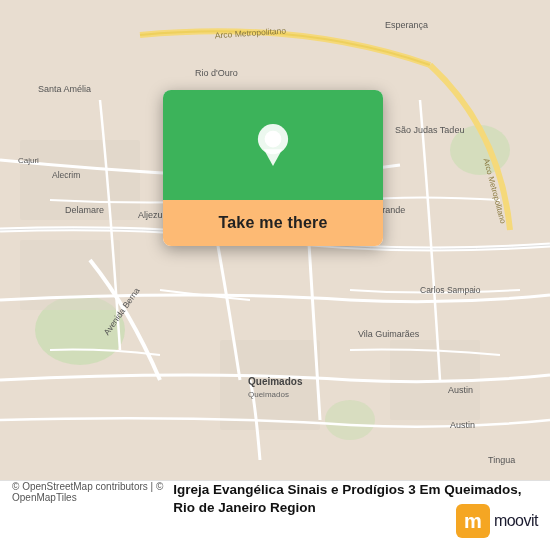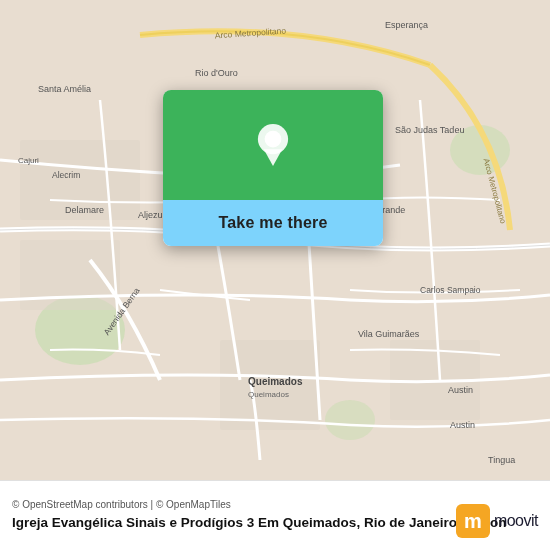--- a/index.html
+++ b/index.html
@@ -51,37 +51,37 @@
 
     #pin-icon {
       width: 42px;
       height: 42px;
     }
 
     #popup-button {
       display: block;
       width: 100%;
       padding: 14px 0;
-      background: #7dd3fc;
+      background: #fdba74;
       border: none;
       font-size: 16px;
       font-weight: 600;
       color: #222;
       cursor: pointer;
       text-align: center;
       letter-spacing: 0.2px;
     }
 
     
     #bottom-bar {
       width: 550px;
       height: 70px;
       background: white;
       display: flex;
-      flex-direction: column;
+      flex-direction: row;
       justify-content: center;
       padding: 0 12px;
       border-top: 1px solid #e0e0e0;
       position: relative;
     }
 
     #attribution {
       font-size: 10px;
       color: #555;
       margin-bottom: 4px;

